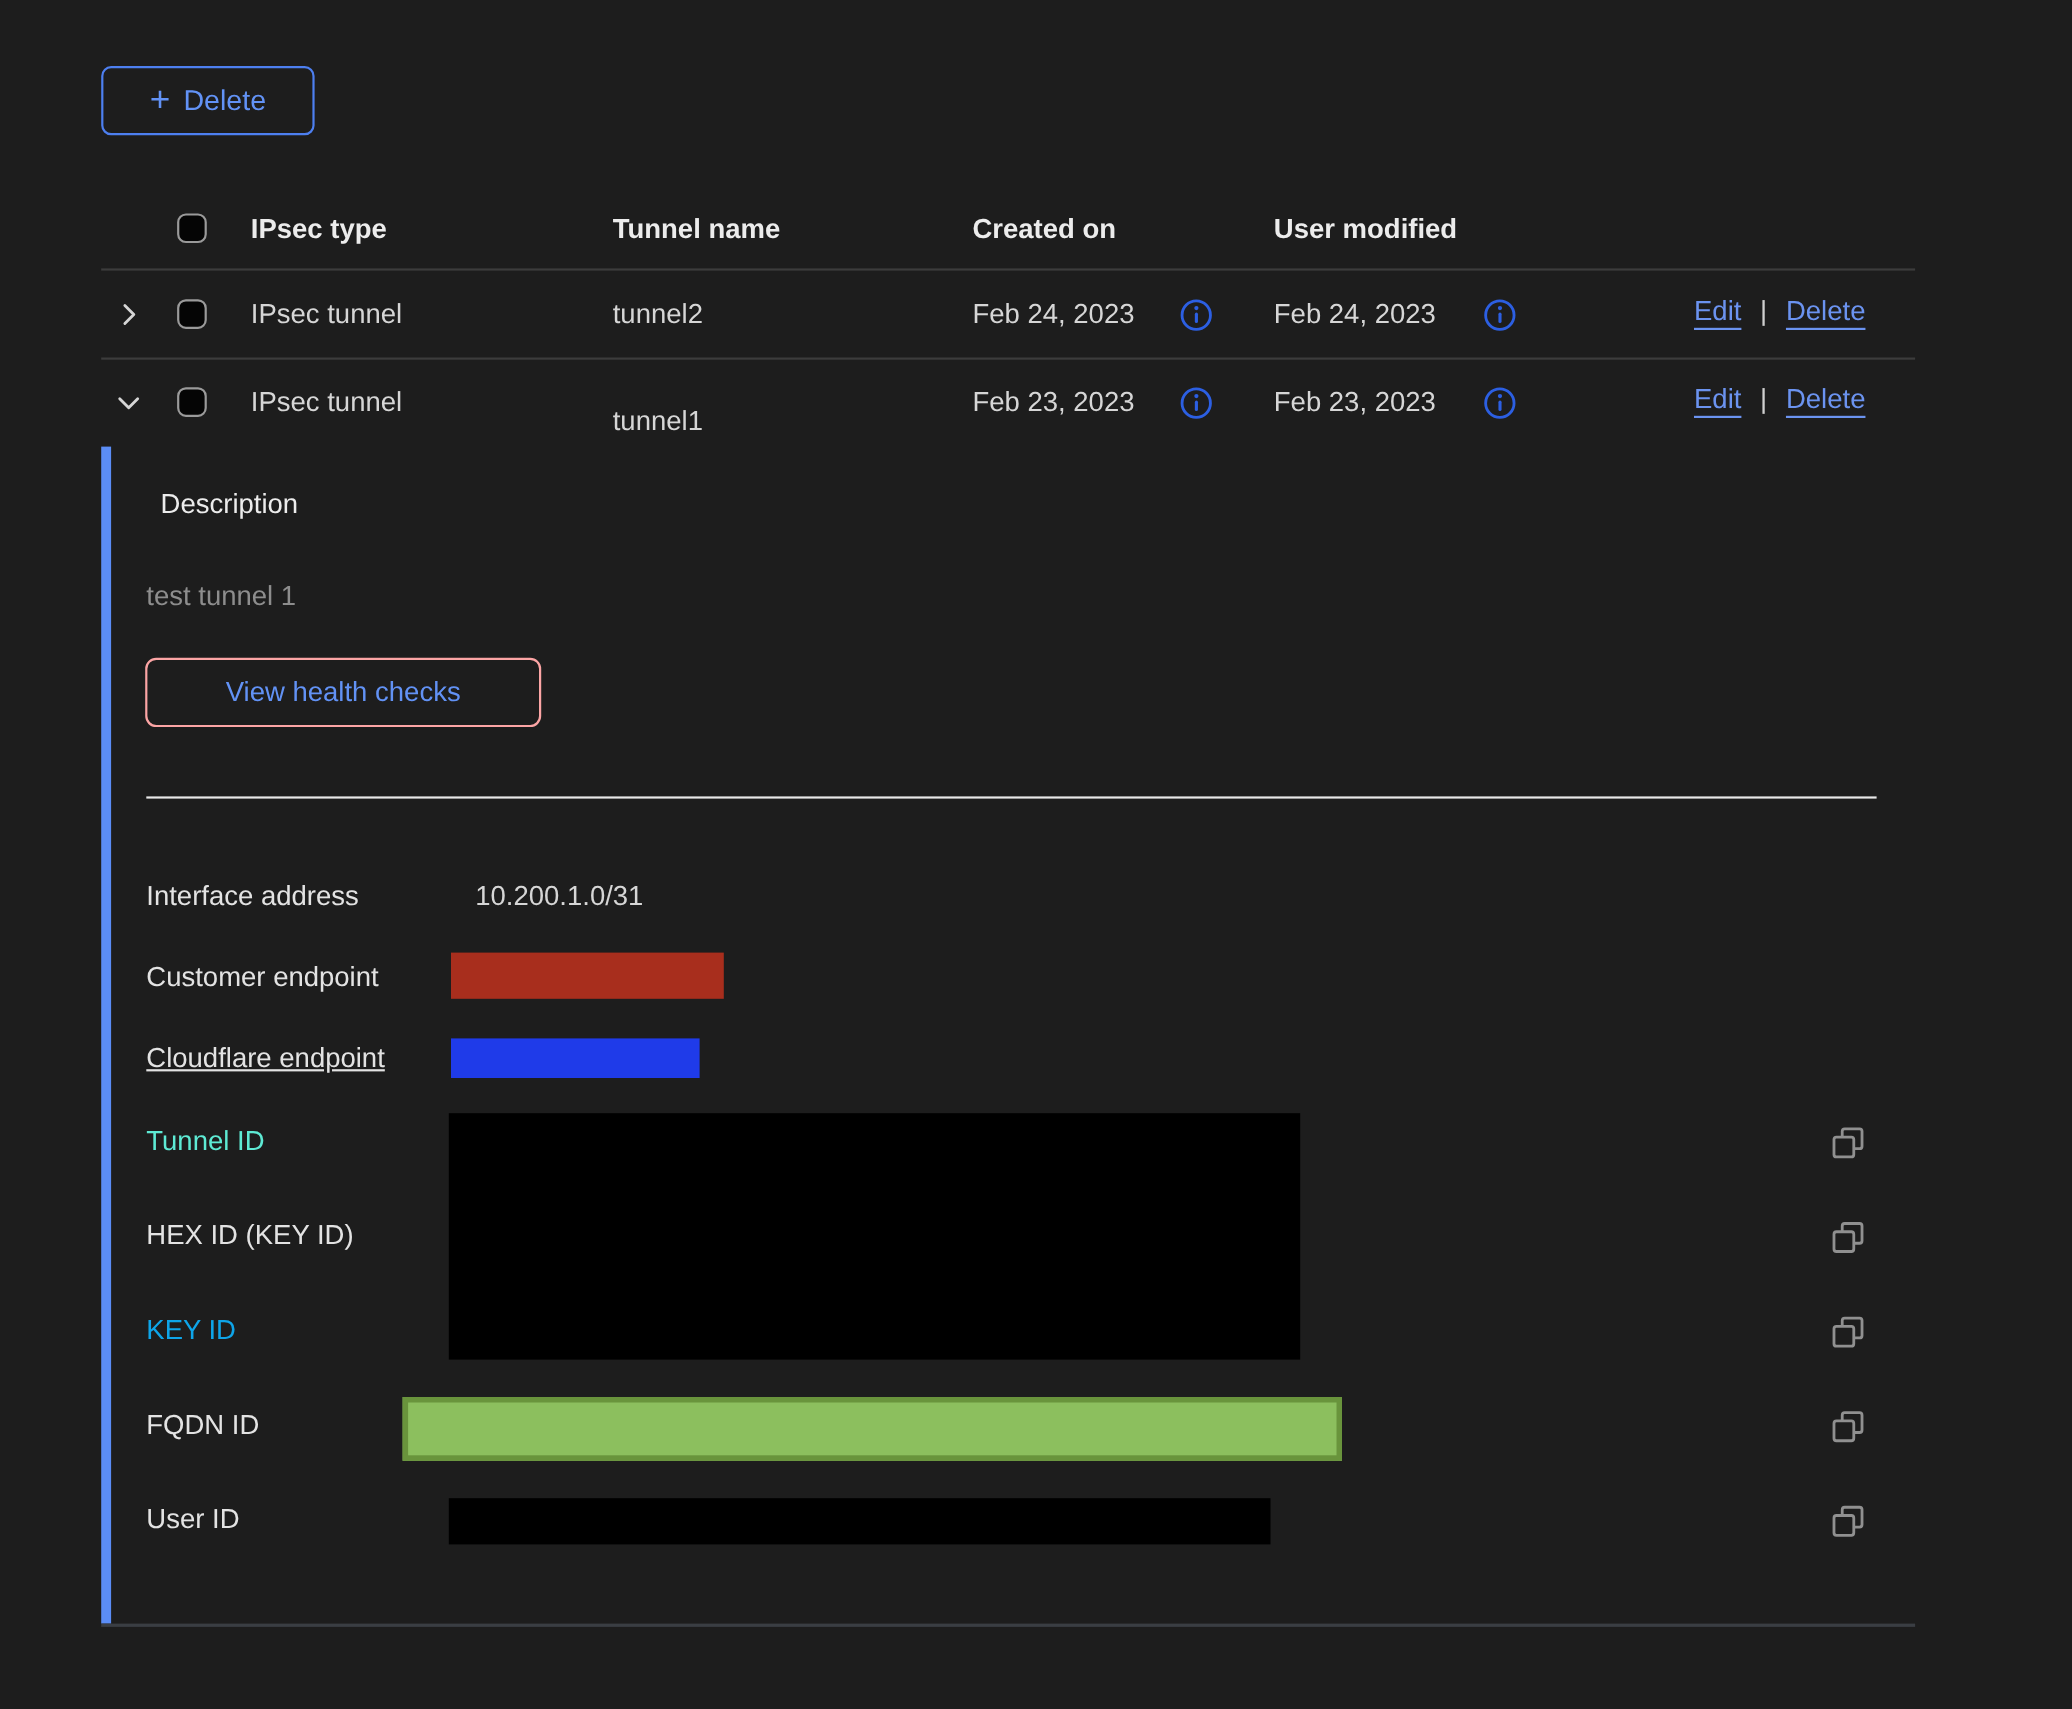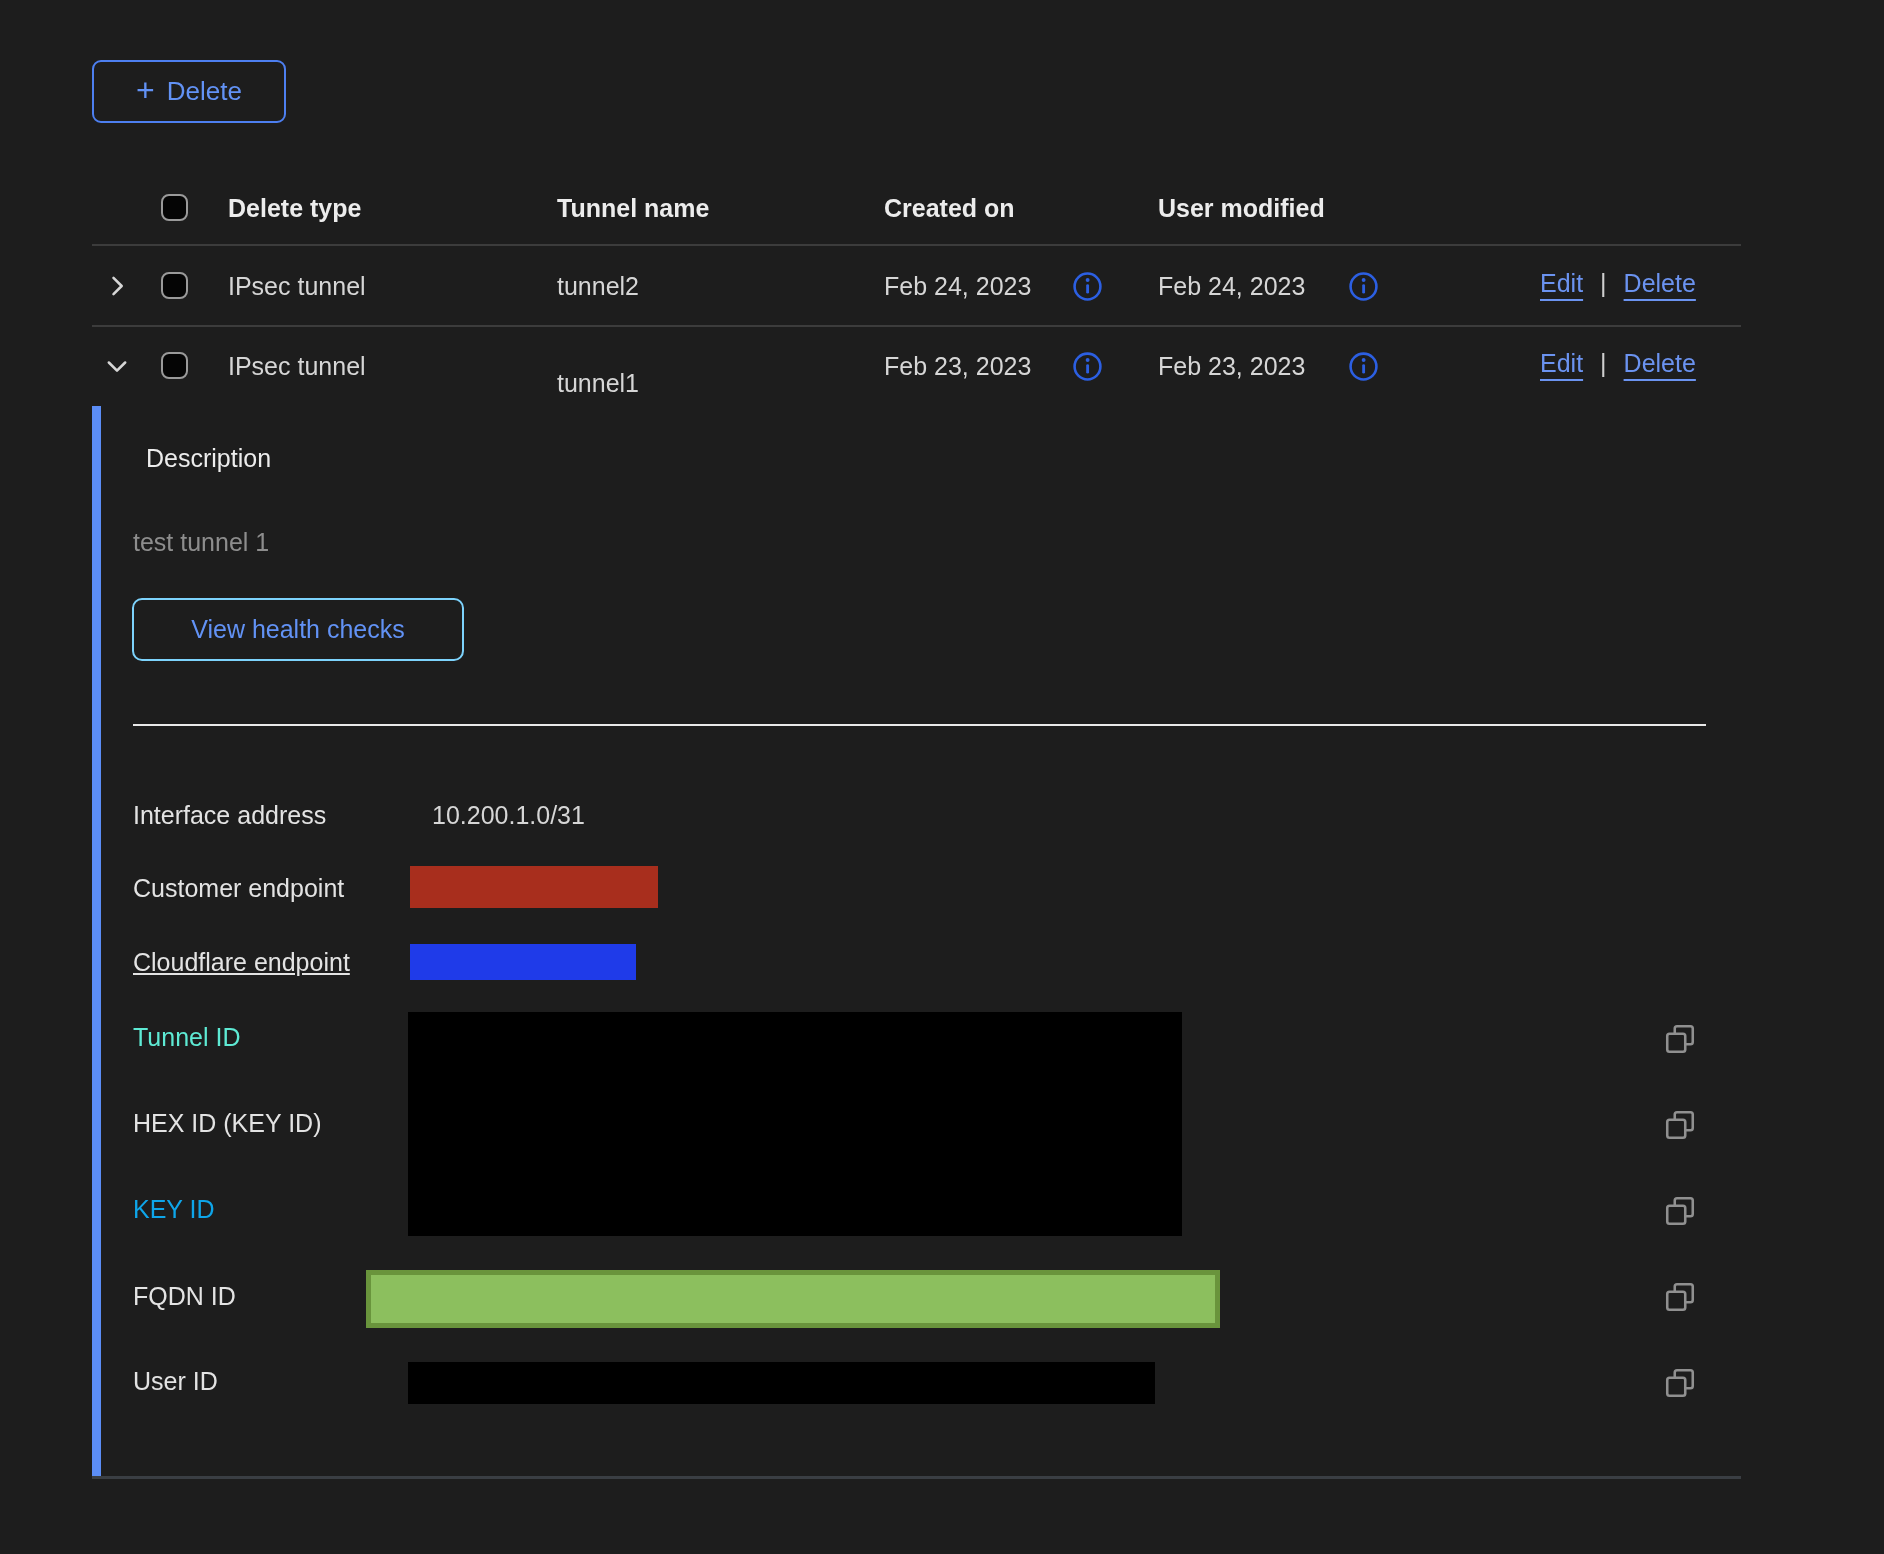--- a/index.html
+++ b/index.html
@@ -29,22 +29,22 @@
 
   .hline { position:absolute; background:#3c3c3c; height:2px; }
 
   .actions { position:absolute; display:flex; align-items:center; gap:17px; }
   .link { color:#6b93f0; font-size:25px; text-decoration:underline; text-underline-offset:7px; cursor:pointer; }
   .pipe { color:#cfcfcf; font-size:25px; }
 
   .bluebar { position:absolute; left:92px; top:406px; width:9px; height:1070px; background:#5b8df6; }
 
   .health-btn {
-    position:absolute; left:132px; top:598px; width:332px; height:63px;
-    background:transparent; border:2px solid #7dd3fc; border-radius:10px;
+    position:absolute; left:132px; top:598px; width:360px; height:63px;
+    background:transparent; border:2px solid #fca5a5; border-radius:10px;
     color:#6292f5; font-size:25px; font-family:inherit; cursor:pointer;
   }
 
   .panel-divider { position:absolute; left:133px; top:724px; width:1573px; height:2px; background:#e8e8e8; }
 
   .redaction { position:absolute; }
   .red-box    { left:410px; top:866px;  width:248px; height:42px;  background:#a82e1d; }
   .blue-box   { left:410px; top:944px;  width:226px; height:36px;  background:#1f3be9; }
   .black-group{ left:408px; top:1012px; width:774px; height:224px; background:#000000; }
   .green-box  { left:366px; top:1270px; width:854px; height:58px;  background:#8cbf5e; border:5px solid #69943c; box-sizing:border-box; }
@@ -60,21 +60,21 @@
 <body>
 
 <div class="canvas">
 
   <button class="create-btn">
     <span class="plus">+</span>
     <span>Delete</span>
   </button>
 
   <span class="checkbox" style="left:161px; top:194px;"></span>
-  <span class="txt th" style="left:228px; top:194px;">Delete type</span>
+  <span class="txt th" style="left:228px; top:194px;">IPsec type</span>
   <span class="txt th" style="left:557px; top:194px;">Tunnel name</span>
   <span class="txt th" style="left:884px; top:194px;">Created on</span>
   <span class="txt th" style="left:1158px; top:194px;">User modified</span>
 
   <div class="hline" style="left:92px; top:244px; width:1649px;"></div>
 
   <div class="abs" style="left:103px; top:272px; width:28px; height:28px; cursor:pointer;">
     <svg viewBox="0 0 24 24" width="28" height="28">
         <path d="M9 5l7 7-7 7" fill="none" stroke="#d6d6d6" stroke-width="2.2" stroke-linecap="round" stroke-linejoin="round"></path>
       </svg>

